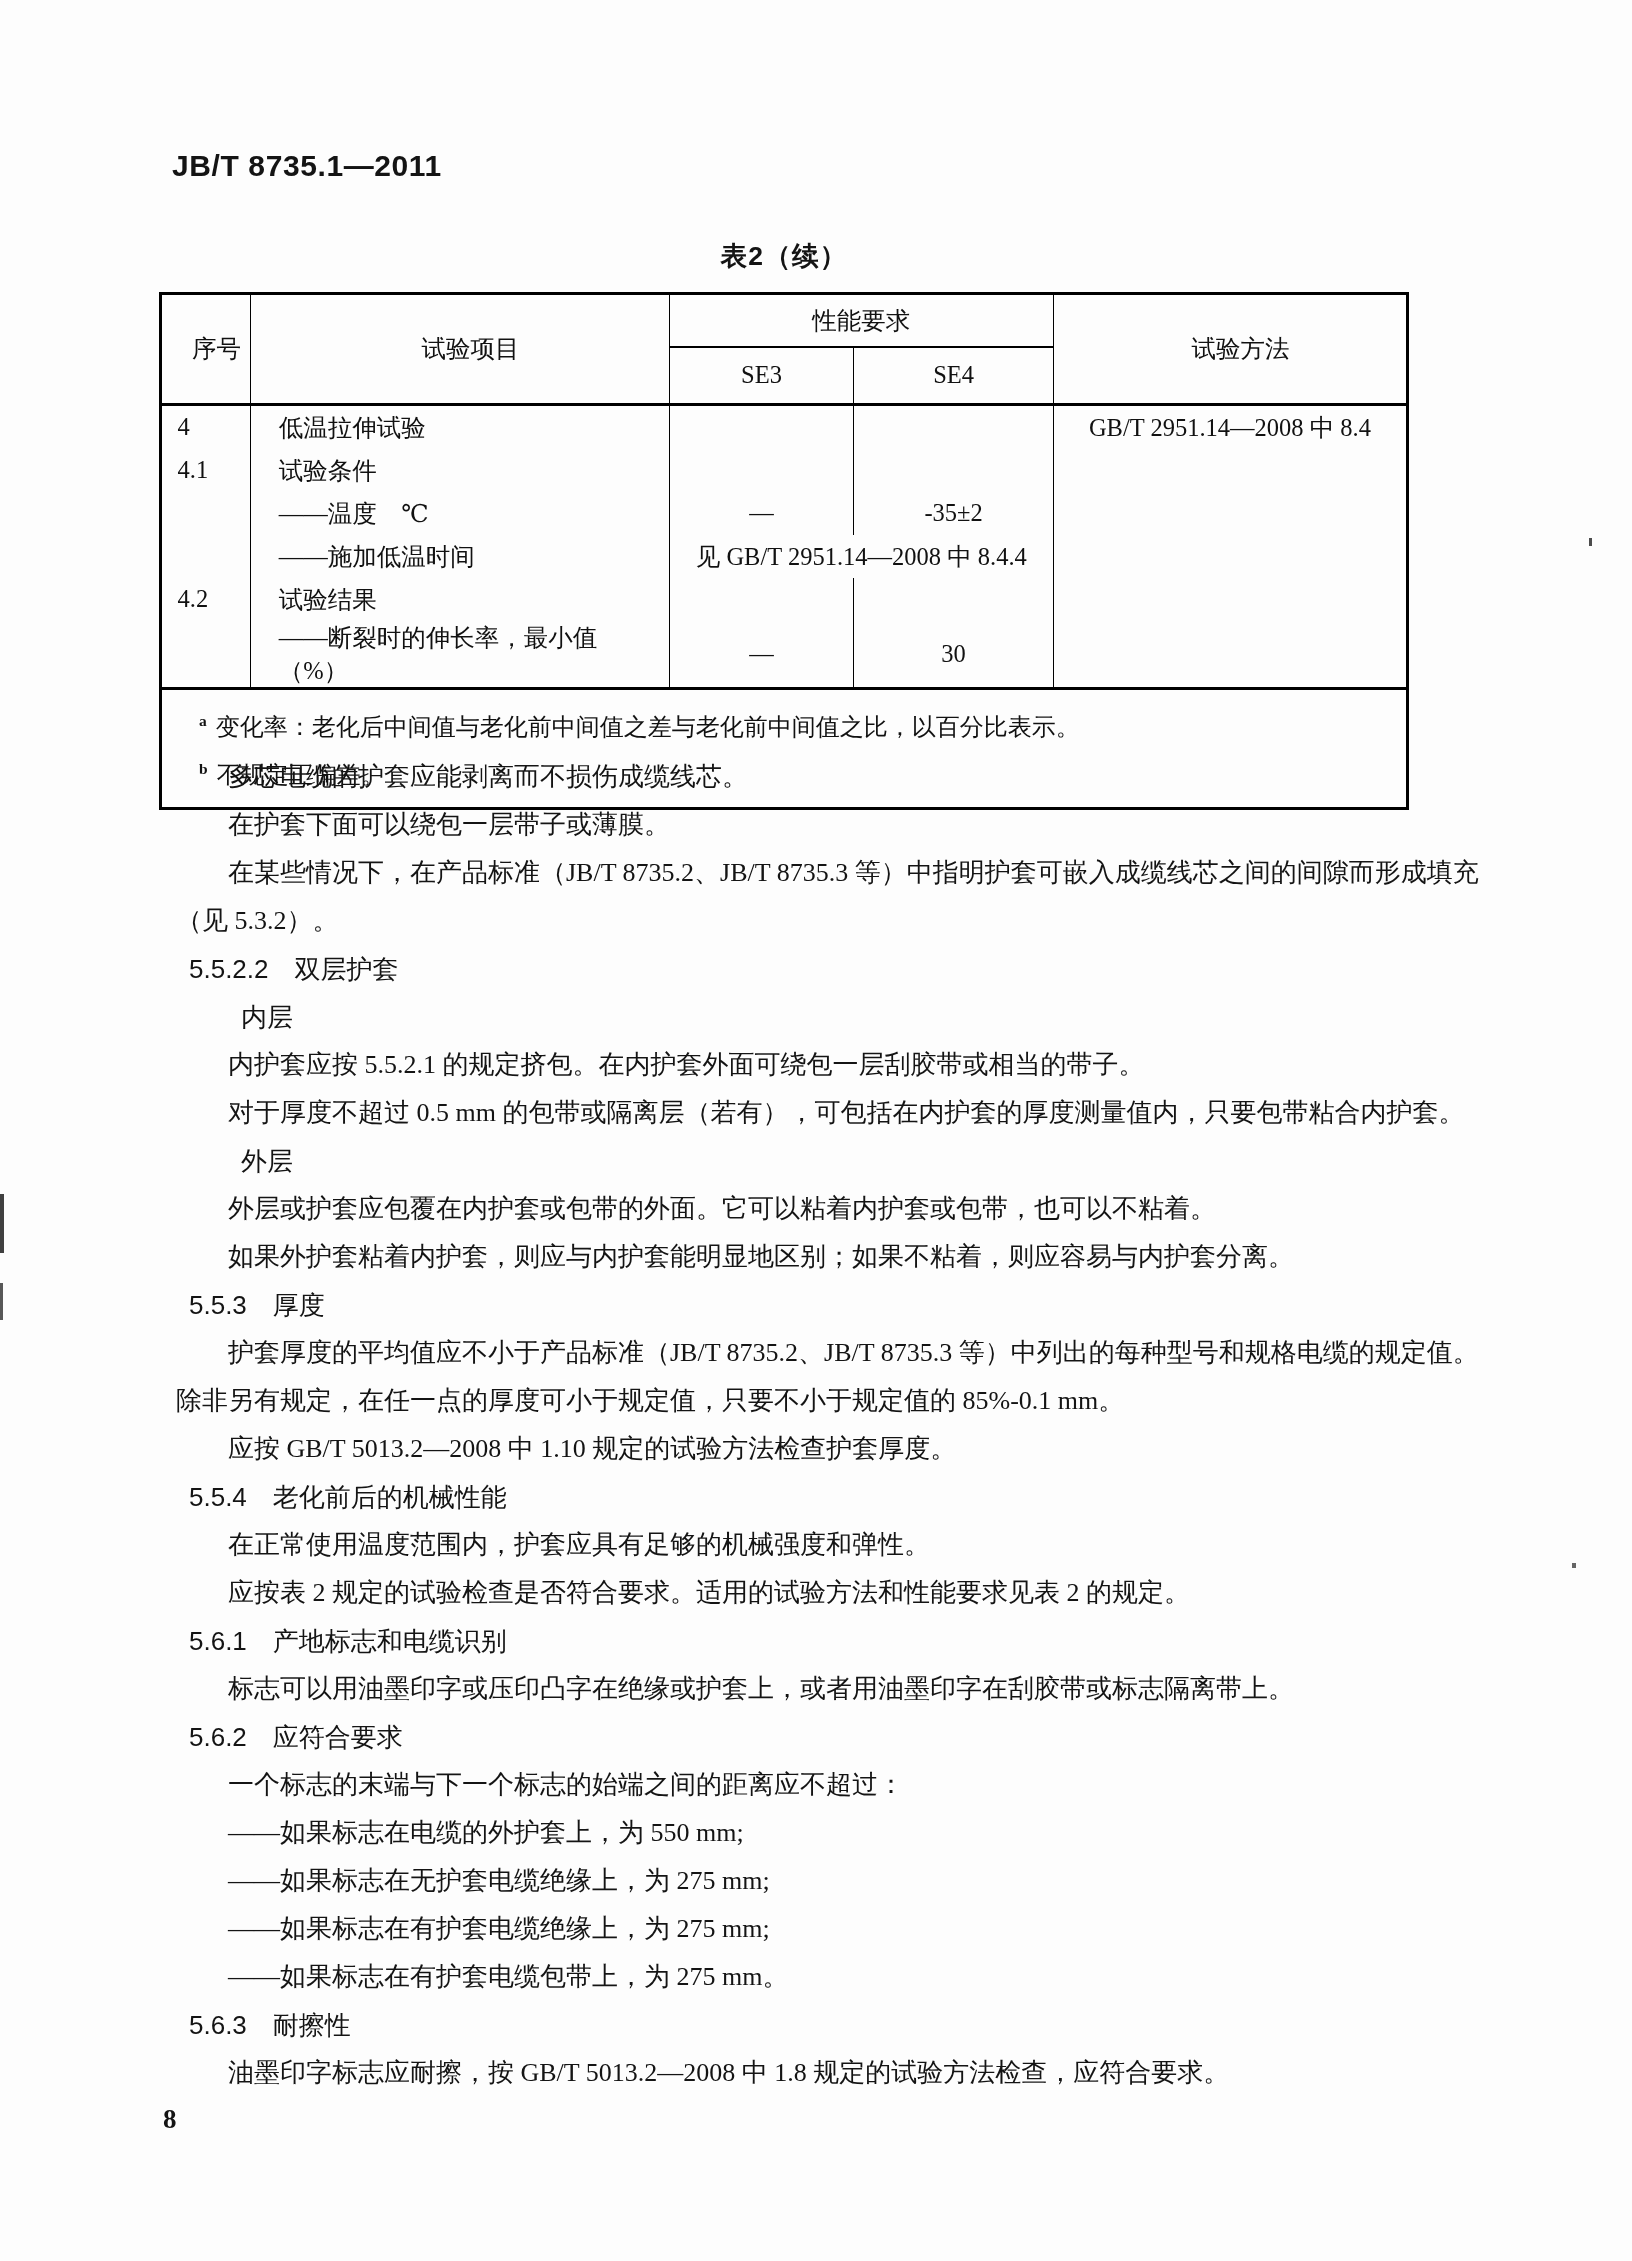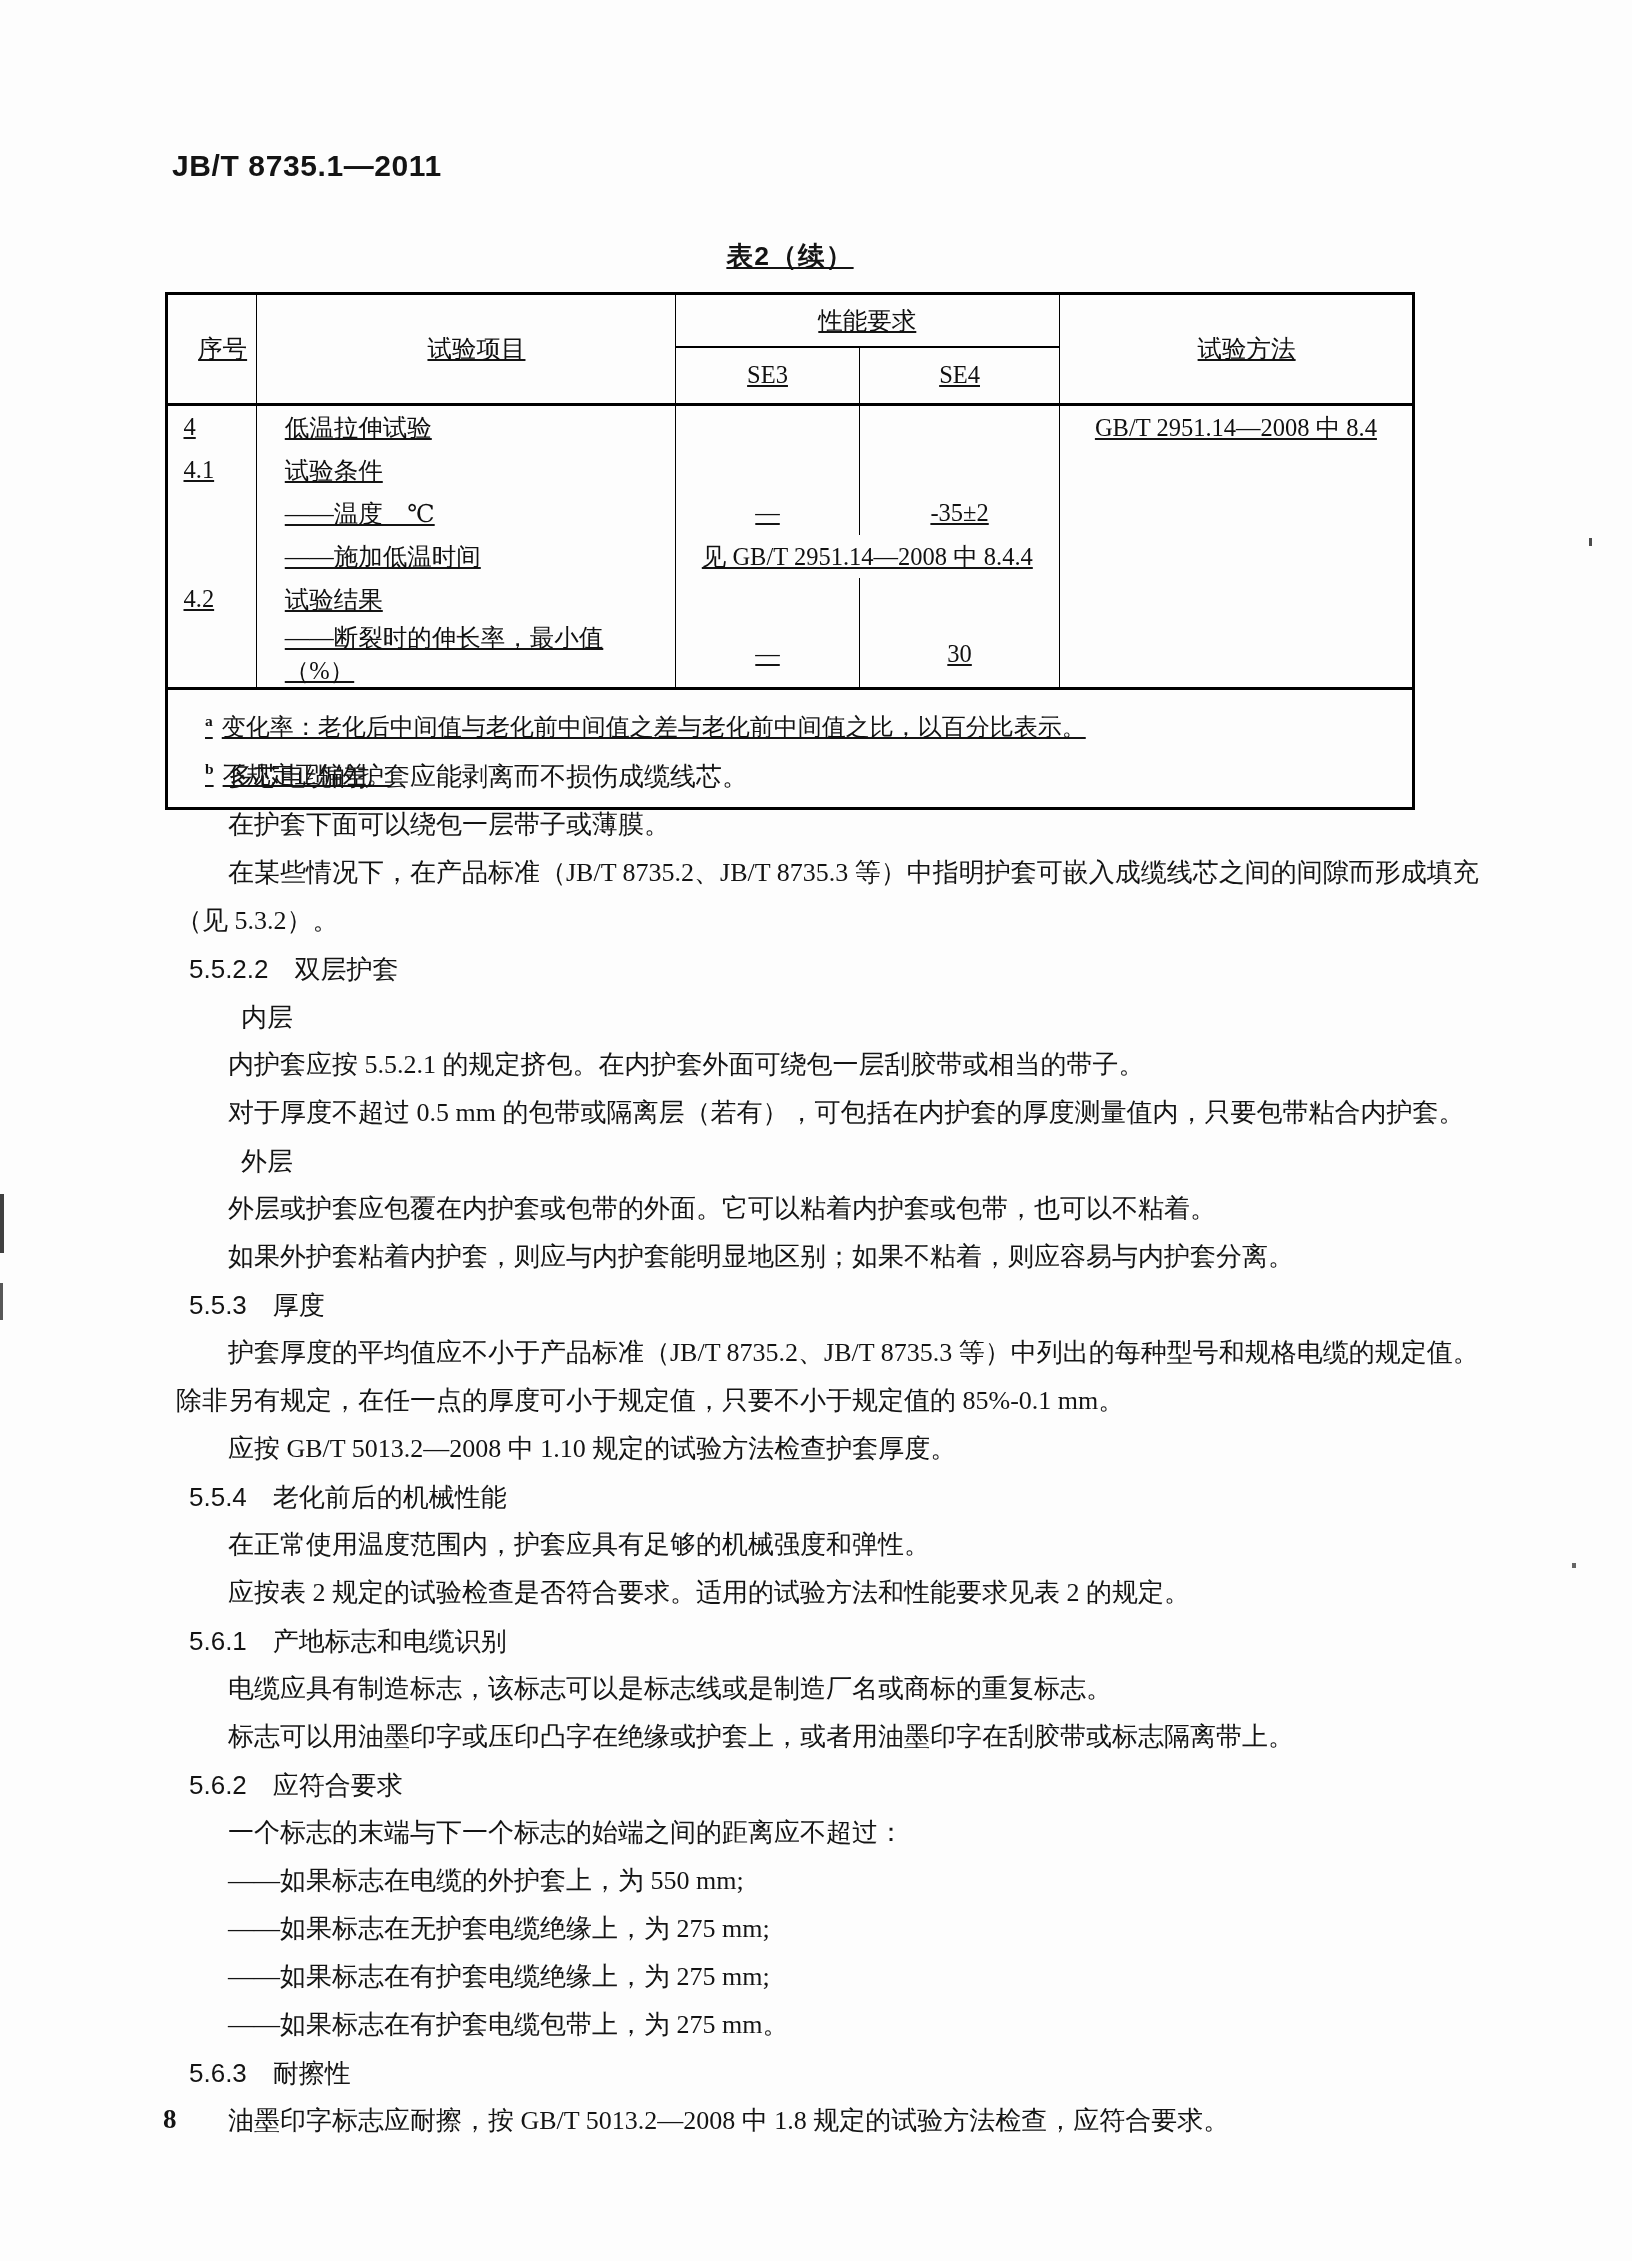--- a/index.html
+++ b/index.html
@@ -11,21 +11,21 @@
     color:#141414;
     font-family:"Liberation Serif","DejaVu Serif",serif;
   }
   
   .std-no{
     position:absolute;left:172px;top:149px;
     font-size:30px;font-weight:700;letter-spacing:0.6px;
     font-family:Liberation Sans, sans-serif;
   }
   
-  .table-wrap{position:absolute;left:165px;top:238px;width:1250px;text-decoration:underline;}
+  .table-wrap{position:absolute;left:159px;top:238px;width:1250px;}
   .table-title{
     text-align:center;font-size:26.5px;font-weight:700;
     font-family:"Liberation Sans","DejaVu Sans",sans-serif;
     margin-bottom:18px;letter-spacing:1.3px;
   }
   table.t2{
     width:100%;border-collapse:collapse;table-layout:fixed;
     font-size:24.5px;color:#111;
     border:3.9px solid #000;
   }
@@ -165,21 +165,20 @@
       <div class="blk sub">外层</div>
       <div class="blk p">外层或护套应包覆在内护套或包带的外面。它可以粘着内护套或包带，也可以不粘着。</div>
       <div class="blk p">如果外护套粘着内护套，则应与内护套能明显地区别；如果不粘着，则应容易与内护套分离。</div>
       <div class="blk h">5.5.3　厚度</div>
       <div class="blk p">护套厚度的平均值应不小于产品标准（JB/T 8735.2、JB/T 8735.3 等）中列出的每种型号和规格电缆的规定值。除非另有规定，在任一点的厚度可小于规定值，只要不小于规定值的 85%-0.1 mm。</div>
       <div class="blk p">应按 GB/T 5013.2—2008 中 1.10 规定的试验方法检查护套厚度。</div>
       <div class="blk h">5.5.4　老化前后的机械性能</div>
       <div class="blk p">在正常使用温度范围内，护套应具有足够的机械强度和弹性。</div>
       <div class="blk p">应按表 2 规定的试验检查是否符合要求。适用的试验方法和性能要求见表 2 的规定。</div>
       <div class="blk h">5.6.1　产地标志和电缆识别</div>
-      <div class="blk p">电缆应具有制造标志，该标志可以是标志线或是制造厂名或商标的重复标志。</div>
       <div class="blk p">标志可以用油墨印字或压印凸字在绝缘或护套上，或者用油墨印字在刮胶带或标志隔离带上。</div>
       <div class="blk h">5.6.2　应符合要求</div>
       <div class="blk p">一个标志的末端与下一个标志的始端之间的距离应不超过：</div>
       <div class="blk dash">——如果标志在电缆的外护套上，为 550 mm;</div>
       <div class="blk dash">——如果标志在无护套电缆绝缘上，为 275 mm;</div>
       <div class="blk dash">——如果标志在有护套电缆绝缘上，为 275 mm;</div>
       <div class="blk dash">——如果标志在有护套电缆包带上，为 275 mm。</div>
       <div class="blk h">5.6.3　耐擦性</div>
       <div class="blk p">油墨印字标志应耐擦，按 GB/T 5013.2—2008 中 1.8 规定的试验方法检查，应符合要求。</div>
     </div>

